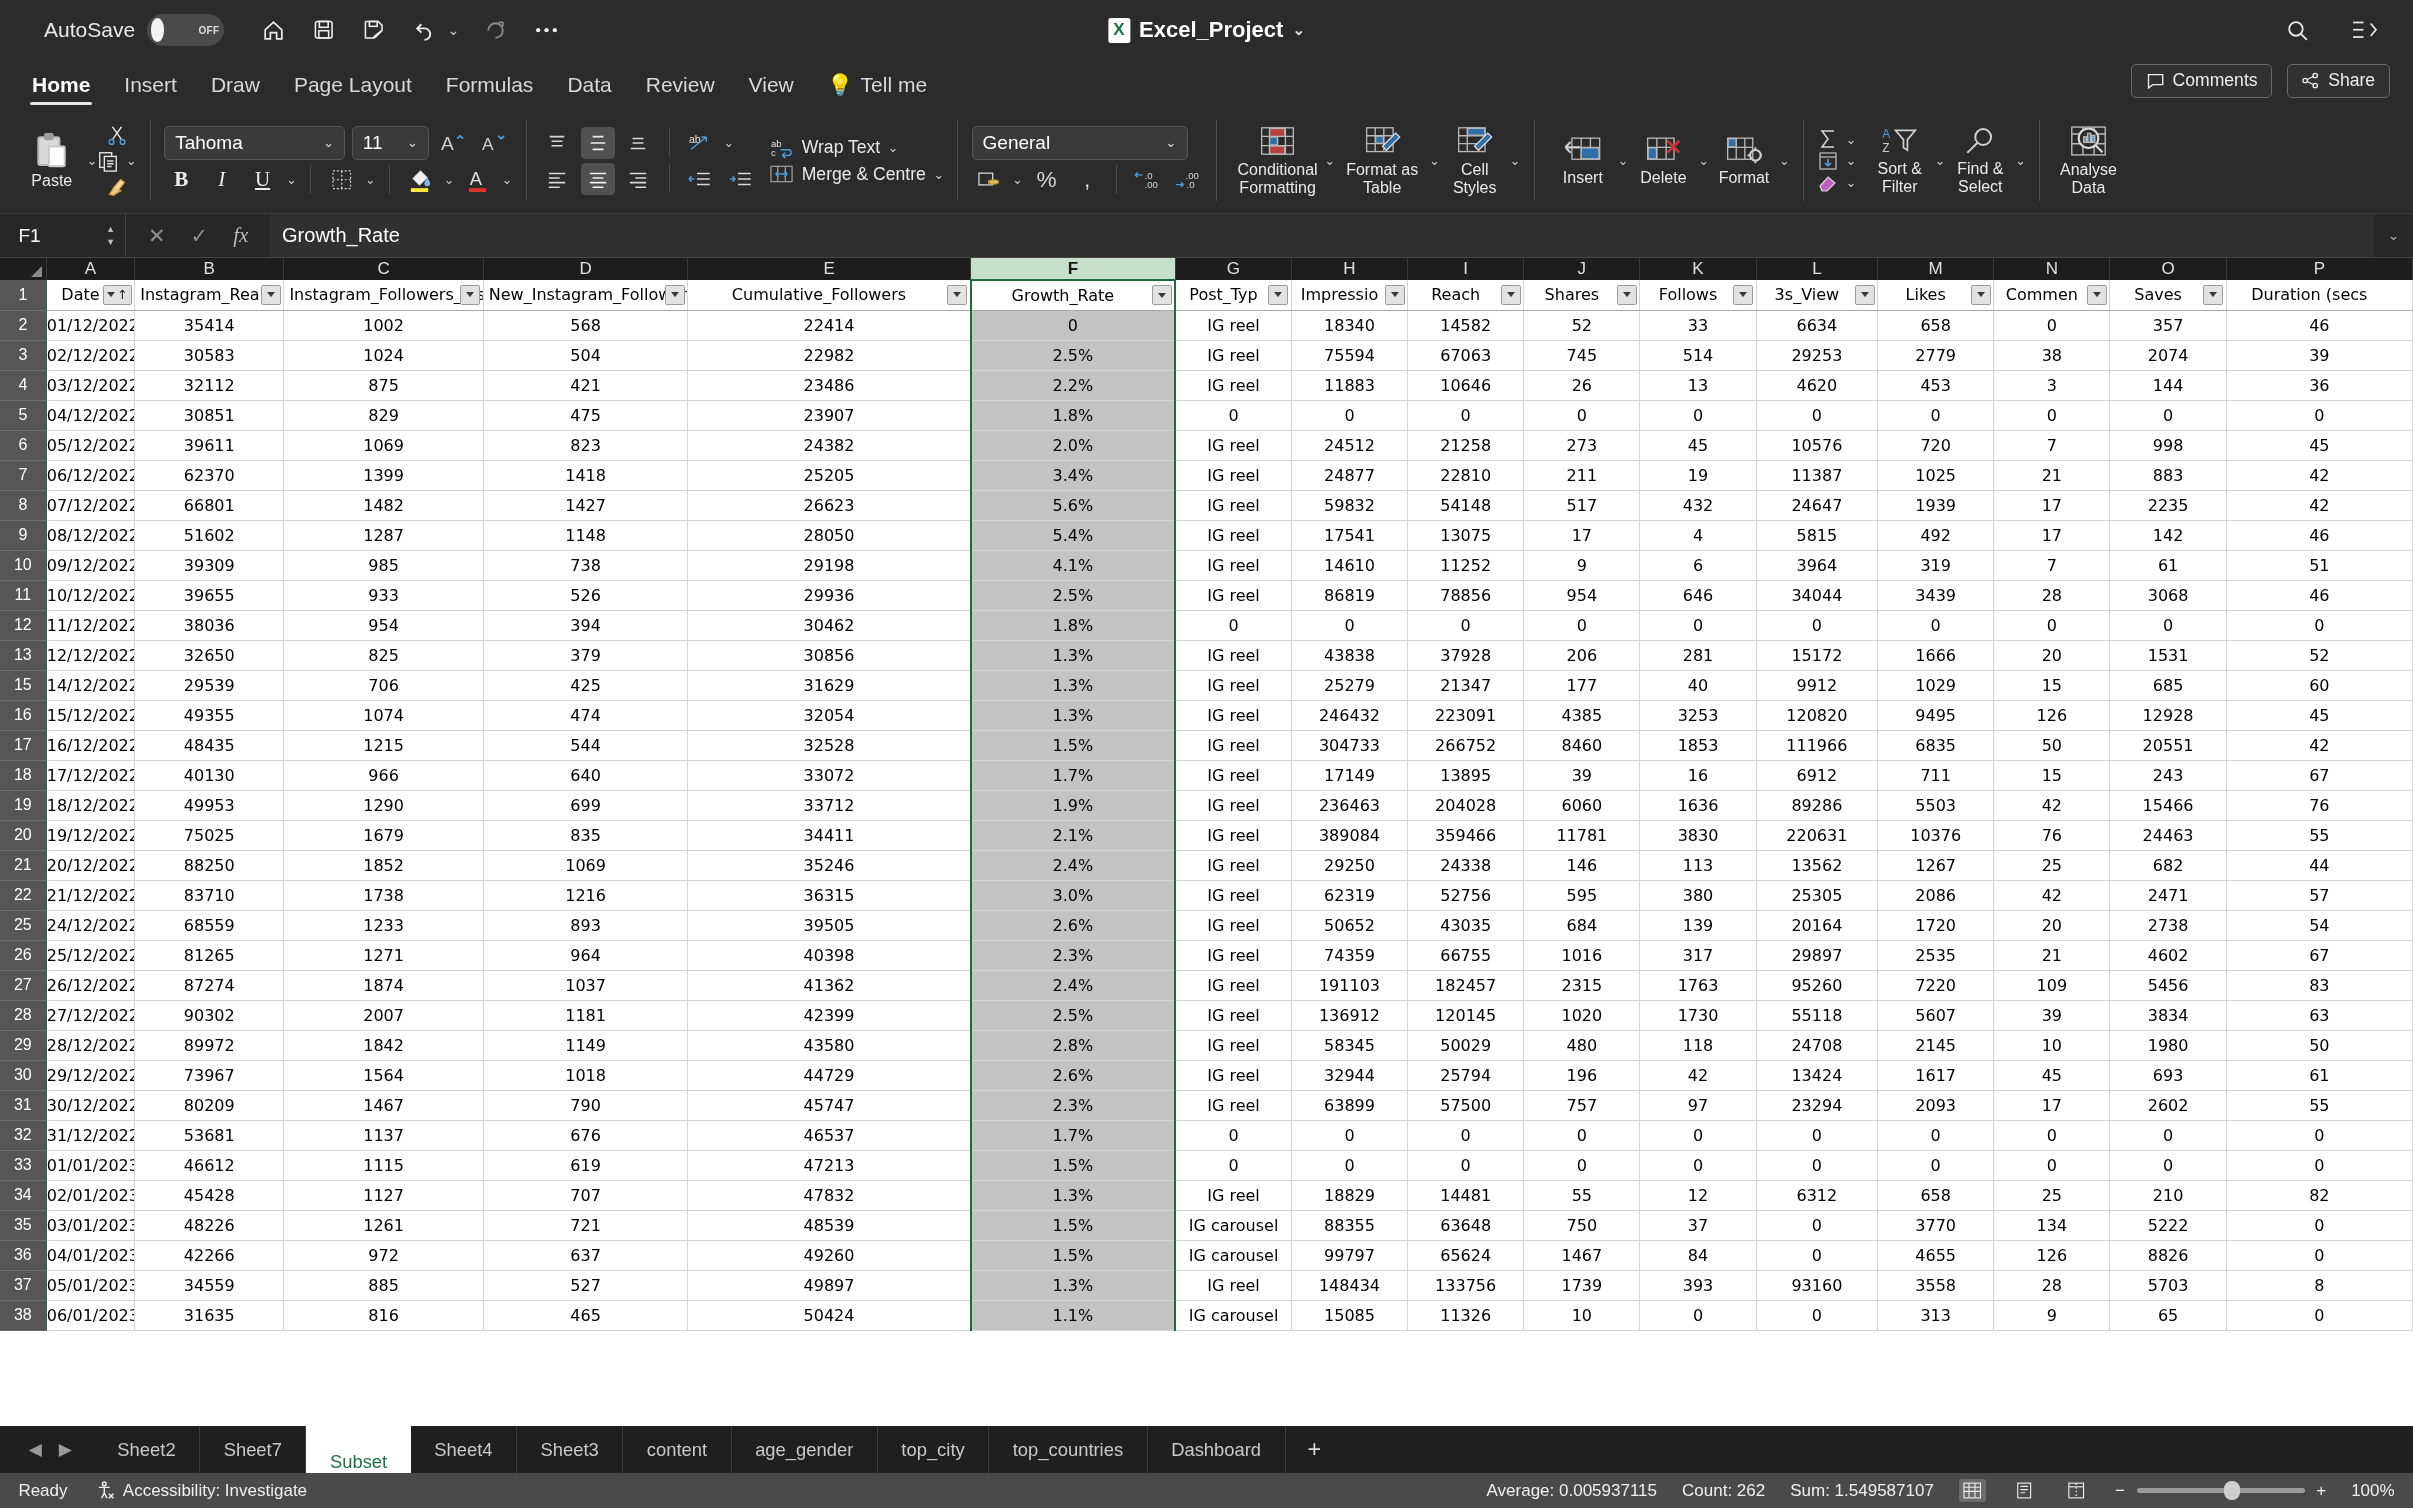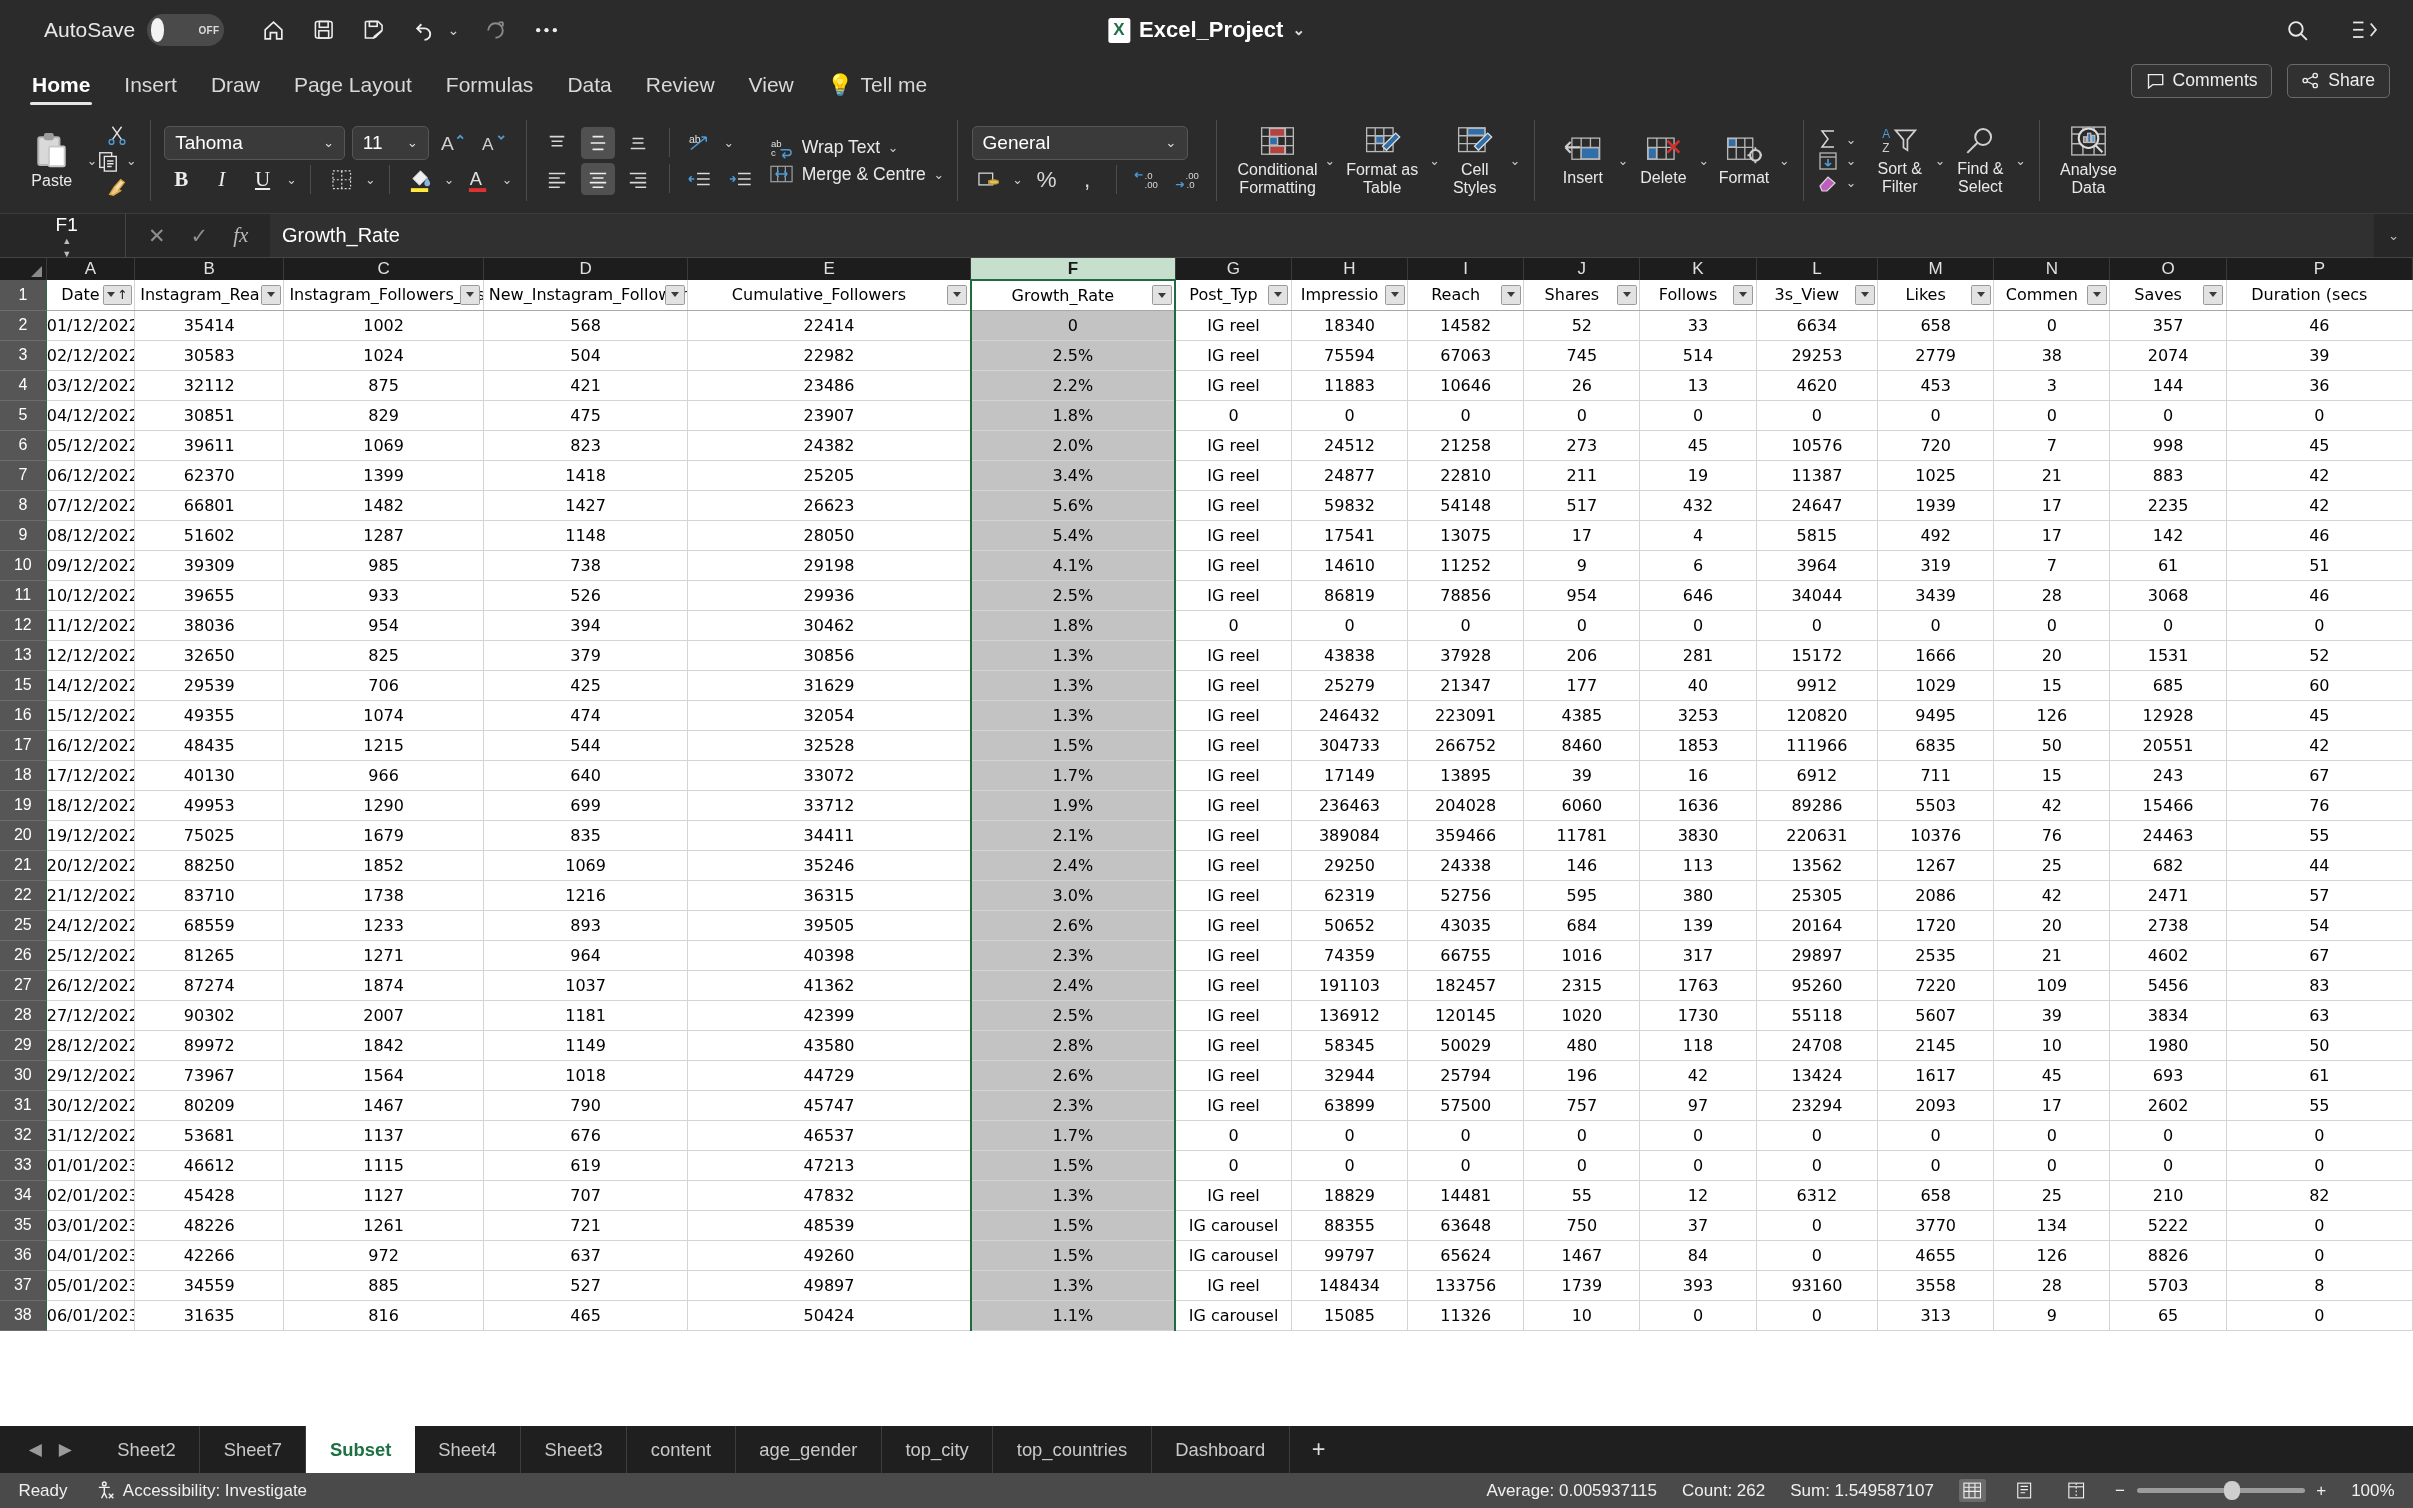--- a/index.html
+++ b/index.html
@@ -106,21 +106,21 @@
   .txtbtn { display: flex; align-items: center; gap: 7.5px; font-size: 17.6px; }
 
   
   .fbar {
     height: 44px; background: #272727; display: flex; align-items: center;
     flex: 0 0 44px; border-bottom: 0.8px solid #454545;
   }
   .namebox {
     width: 126px; height: 100%; display: flex; align-items: center;
     justify-content: space-between; padding: 0 10px 0 18.4px;
-    font-size: 19px; color: #fff; border-right: 0.8px solid #454545; flex-direction: column;
+    font-size: 19px; color: #fff; border-right: 0.8px solid #454545;
   }
   .spin { display: flex; flex-direction: column; gap: 2.5px; font-size: 9.2px; color: #bdbdbd; }
   .fb-icons { display: flex; align-items: center; gap: 25px; padding: 0 22px; color: #8f8f8f; font-size: 21px; }
   .fx { font-style: italic; font-family: Liberation Serif, serif; font-size: 21px; color: #b9b9b9; }
   .finput {
     flex: 1; height: 100%; display: flex; align-items: center; padding-left: 11.7px;
     background: #303030; font-size: 20px; color: #fff;
   }
   .fb-caret { width: 39px; text-align: center; color: #bdbdbd; font-size: 13.4px; }
 
@@ -183,21 +183,21 @@
   
   .sheetbar {
     height: 47px; background: #1f1f1f; display: flex; align-items: stretch;
     flex: 0 0 47px; padding-left: 6.7px;
   }
   .navarrows { display: flex; align-items: center; gap: 17px; padding: 0 22px; color: #9a9a9a; font-size: 17px; }
   .stab {
     display: flex; align-items: center; padding: 0 23.5px; font-size: 18.4px;
     color: #c9c9c9; border-right: 0.8px solid #3d3d3d; white-space: nowrap;
   }
-  .stab.active { background: #fff; color: #1d7044; font-weight: bold; border-right: none; }
+  .stab.active { background: #fff; color: #1d7044; font-weight: normal; border-right: none; align-items: flex-end; }
   .addsheet { display: flex; align-items: center; padding: 0 22px; font-size: 23.5px; color: #dcdcdc; }
 
   
   .statusbar {
     height: 35px; background: #4a4a4a; display: flex; align-items: center;
     flex: 0 0 35px; color: #f0f0f0; font-size: 17px; padding: 0 18.4px;
   }
   .st-left { display: flex; align-items: center; gap: 28.5px; }
   .st-right { margin-left: auto; display: flex; align-items: center; gap: 25px; }
   .viewbtn { width: 27px; height: 23.5px; display: flex; align-items: center; justify-content: center; border-radius: 2.5px; }

